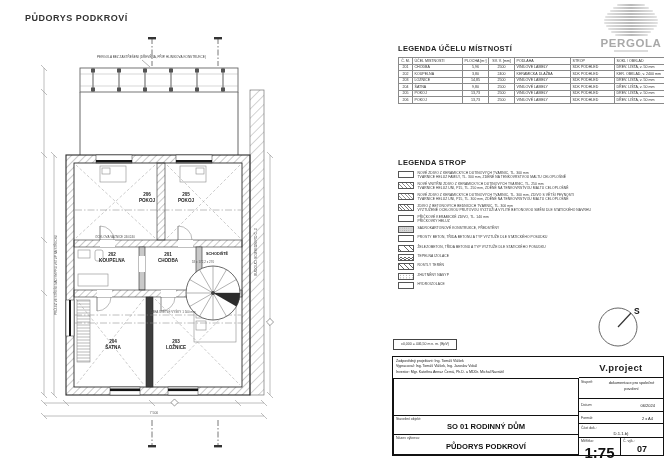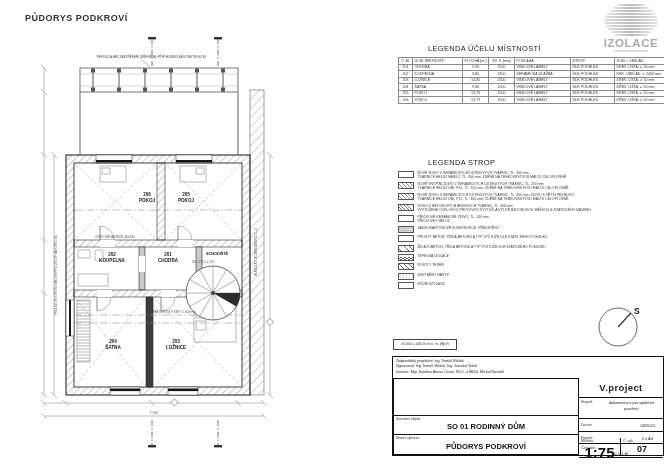--- a/index.html
+++ b/index.html
@@ -1,21 +1,21 @@
 <!DOCTYPE html>
 <html><head>
 <meta charset="utf-8">
 <style>
   html,body{margin:0;padding:0;background:#fff;}
   .sheet{position:relative;width:664px;height:468px;background:#fff;overflow:hidden;
          font-family:"Liberation Sans",sans-serif;color:#222;}
   .abs{position:absolute;}
 
   
-  .legend-title{font-size:7.5px;font-weight:normal;letter-spacing:.3px;color:#222;margin-left:30px;}
+  .legend-title{font-size:7.5px;font-weight:bold;letter-spacing:.3px;color:#222;}
 
   table.roomtbl{width:266px;table-layout:fixed;border-collapse:collapse;font-size:3.6px;color:#333;}
   table.roomtbl th,table.roomtbl td{border:.5px solid #8a8a8a;padding:.6px 1.5px;line-height:1.2;
     white-space:nowrap;overflow:hidden;font-weight:normal;text-align:left;}
   table.roomtbl td.num,table.roomtbl th.num{text-align:center;}
 
   .mat-row{display:flex;align-items:flex-start;gap:3.5px;margin-bottom:2.4px;}
   .sw{width:16px;height:7px;border:.6px solid #555;flex:none;background:#fff;box-sizing:border-box;
       display:inline-block;overflow:hidden;}
   .sw-plain{background:#fff;}
@@ -42,21 +42,21 @@
   .logo .bar{height:1.9px;background:linear-gradient(90deg,#e2e2e2,#b9b9b9,#e2e2e2);margin:1.1px auto;border-radius:1px;}
   .logo .wordmark{font-size:11.5px;font-weight:bold;color:#a9a9a9;letter-spacing:.6px;margin-top:1px;}
   .logo .tagline-bar{width:34px;height:2.4px;background:#dcdcdc;margin:1px auto 0;}
 
   
   .tb{left:392px;top:356px;width:270px;height:98px;border:1px solid #111;font-size:3.6px;color:#222;}
   .tb .cell{position:absolute;box-sizing:border-box;}
   .tb .lbl{font-size:3.5px;color:#333;}
   .tb .big{font-weight:bold;color:#111;text-align:center;}
   .heavy{border:1.4px solid #111;}
-  .thin-b{border-bottom:.6px solid #111;margin-top:20px;}
+  .thin-b{border-bottom:.6px solid #111;}
   .thin-r{border-right:.6px solid #111;}
 </style>
 </head>
 <body>
 
 <div class="sheet">
 
   <svg class="abs" style="left:0;top:0" width="390" height="468" viewBox="0 0 390 468" font-family="&quot;Liberation Sans&quot;,sans-serif">
     <defs>
       <pattern id="hw" width="5" height="5" patternUnits="userSpaceOnUse" patternTransform="rotate(45)">
@@ -275,21 +275,21 @@
       <div class="bar" style="width:36px"></div>
     <div class="bar" style="width:43px"></div>
       <div class="bar" style="width:48px"></div>
     <div class="bar" style="width:52px"></div>
       <div class="bar" style="width:54px"></div>
     <div class="bar" style="width:54px"></div>
       <div class="bar" style="width:51px"></div>
     <div class="bar" style="width:46px"></div>
       <div class="bar" style="width:40px"></div>
     <div class="bar" style="width:33px"></div>
-    <div class="wordmark">IZOLACE</div>
+    <div class="wordmark">PERGOLA</div>
     <div class="tagline-bar"></div>
   </div>
 
   <div class="abs legend-title" style="left:398px;top:44px">LEGENDA ÚČELU MÍSTNOSTÍ</div>
   <table class="abs roomtbl" style="left:398px;top:57px">
     <colgroup>
       <col style="width:14px">
         <col style="width:50px">
         <col style="width:26px">
         <col style="width:26px">

